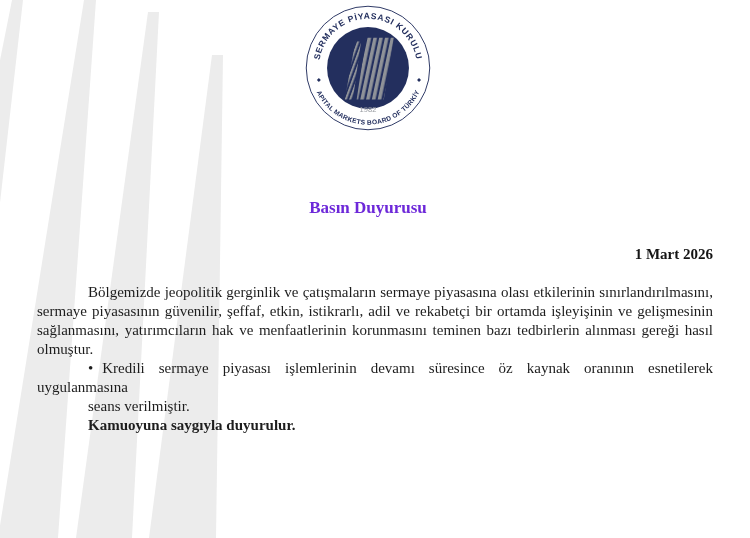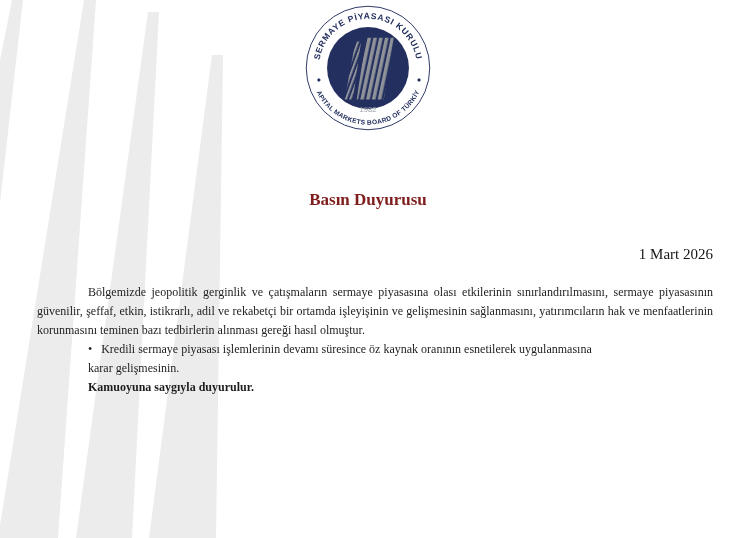--- a/index.html
+++ b/index.html
@@ -11,30 +11,30 @@
     overflow:hidden;
     position:relative;
   }
   .page{position:relative;width:750px;height:538px;background:#ffffff;}
   .stripes{position:absolute;left:0;top:0;width:750px;height:538px;pointer-events:none;}
   .logo-wrap{position:absolute;left:305px;top:5px;width:126px;height:126px;}
   .logo-wrap svg{width:100%;height:100%;display:block;}
   .logo-ring-text{font-family:"Liberation Sans", sans-serif;font-weight:bold;fill:#232f5e;}
   .logo-year{font-family:"Liberation Sans", sans-serif;fill:#989ba1;}
   .doc-title{
-    position:absolute;top:190px;left:0;width:736px;
-    text-align:center;font-size:17px;font-weight:bold;color:#7f1d1d;
+    position:absolute;top:198px;left:0;width:736px;
+    text-align:center;font-size:17px;font-weight:bold;color:#6d28d9;
   }
   .doc-date{
     position:absolute;top:246px;right:37px;
-    font-size:15px;font-weight:normal;color:#151515;
+    font-size:15px;font-weight:bold;color:#151515;
   }
   .body-text{
     position:absolute;top:283px;left:37px;right:37px;
-    font-size:12px;line-height:19px;
+    font-size:15px;line-height:19px;
   }
   .body-text p{margin:0;text-align:justify;}
   .para-indent{text-indent:51px;}
   .p1{margin-bottom:14px;}
   .bullet-char{margin-right:9px;}
   .closing1{margin-top:21px;}
   .closing2{margin-top:16px;font-weight:bold;}
 </style>
 </head>
 <body>
@@ -75,17 +75,17 @@
       <rect width="4.4" height="4.4" transform="translate(181,116) rotate(45)" fill="#232f5e"></rect>
     </svg>
   </div>
 
   <div class="doc-title">Basın Duyurusu</div>
   <div class="doc-date">1 Mart 2026</div>
 
   <div class="body-text">
     <p class="para-indent p1">Bölgemizde jeopolitik gerginlik ve çatışmaların sermaye piyasasına olası etkilerinin sınırlandırılmasını, sermaye piyasasının güvenilir, şeffaf, etkin, istikrarlı, adil ve rekabetçi bir ortamda işleyişinin ve gelişmesinin sağlanmasını, yatırımcıların hak ve menfaatlerinin korunmasını teminen bazı tedbirlerin alınması gereği hasıl olmuştur.</p>
     <p class="para-indent"><span class="bullet-char">•</span><span>Kredili sermaye piyasası işlemlerinin devamı süresince öz kaynak oranının esnetilerek uygulanmasına</span></p>
-    <p class="para-indent closing1">karar gelişmesinin.</p>
+    <p class="para-indent closing1">seans verilmiştir.</p>
     <p class="para-indent closing2">Kamuoyuna saygıyla duyurulur.</p>
   </div>
 
 </div>
 
 </body></html>

